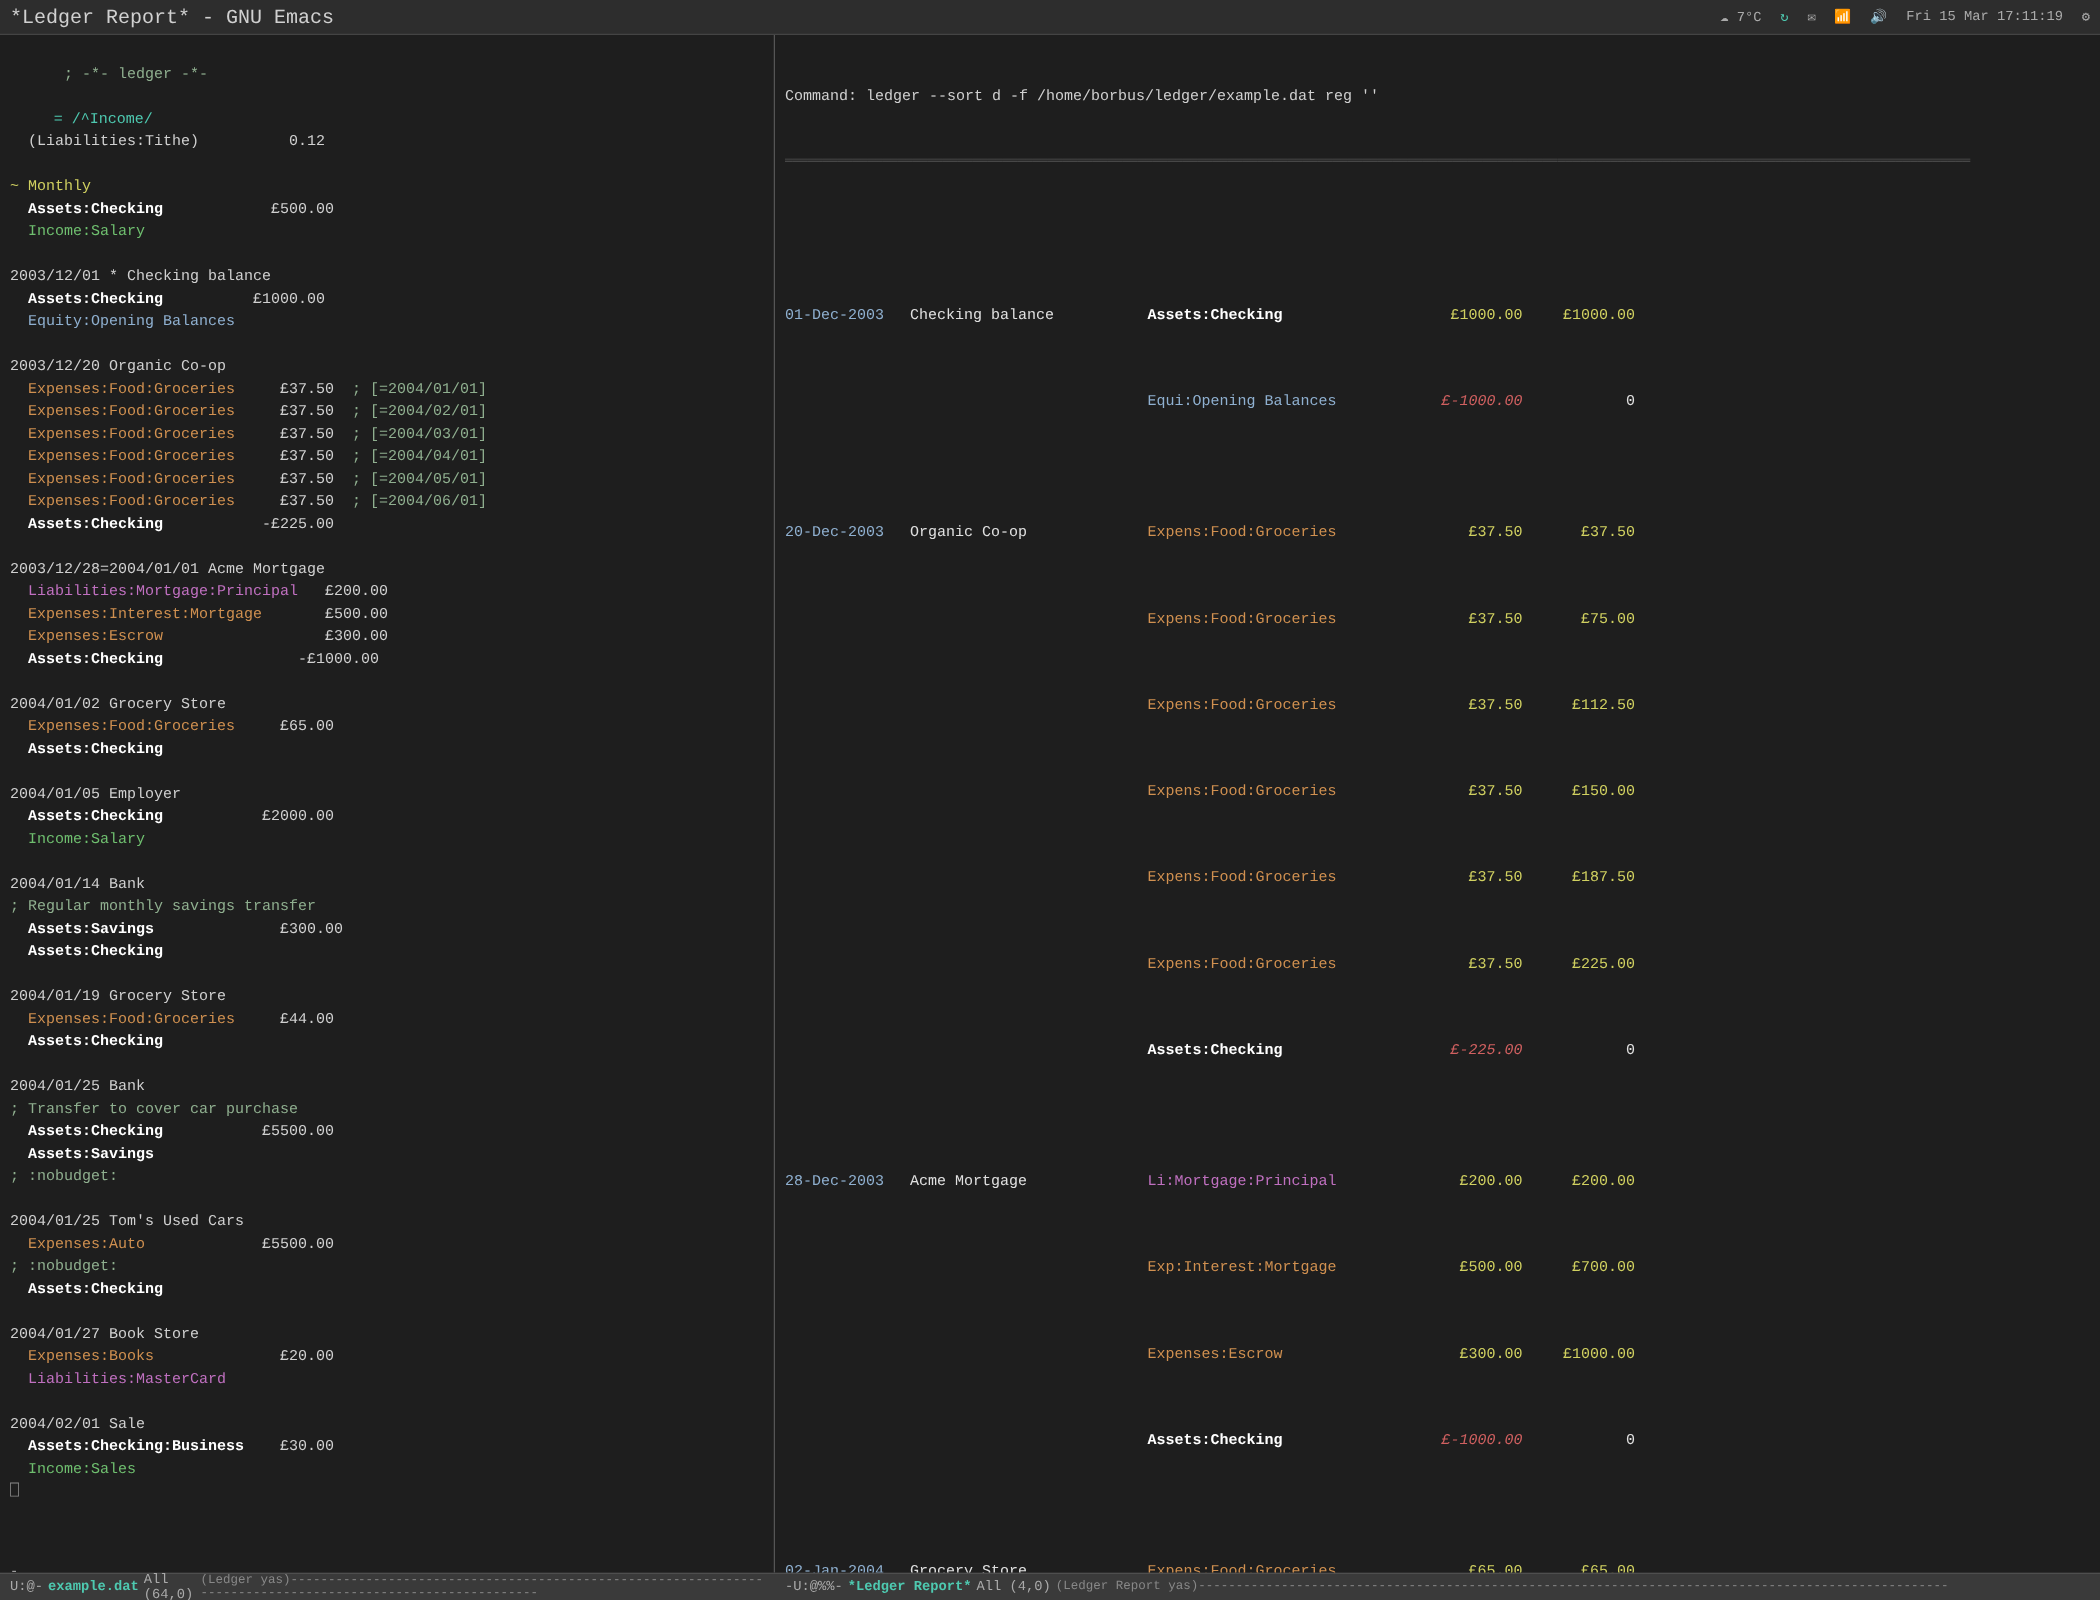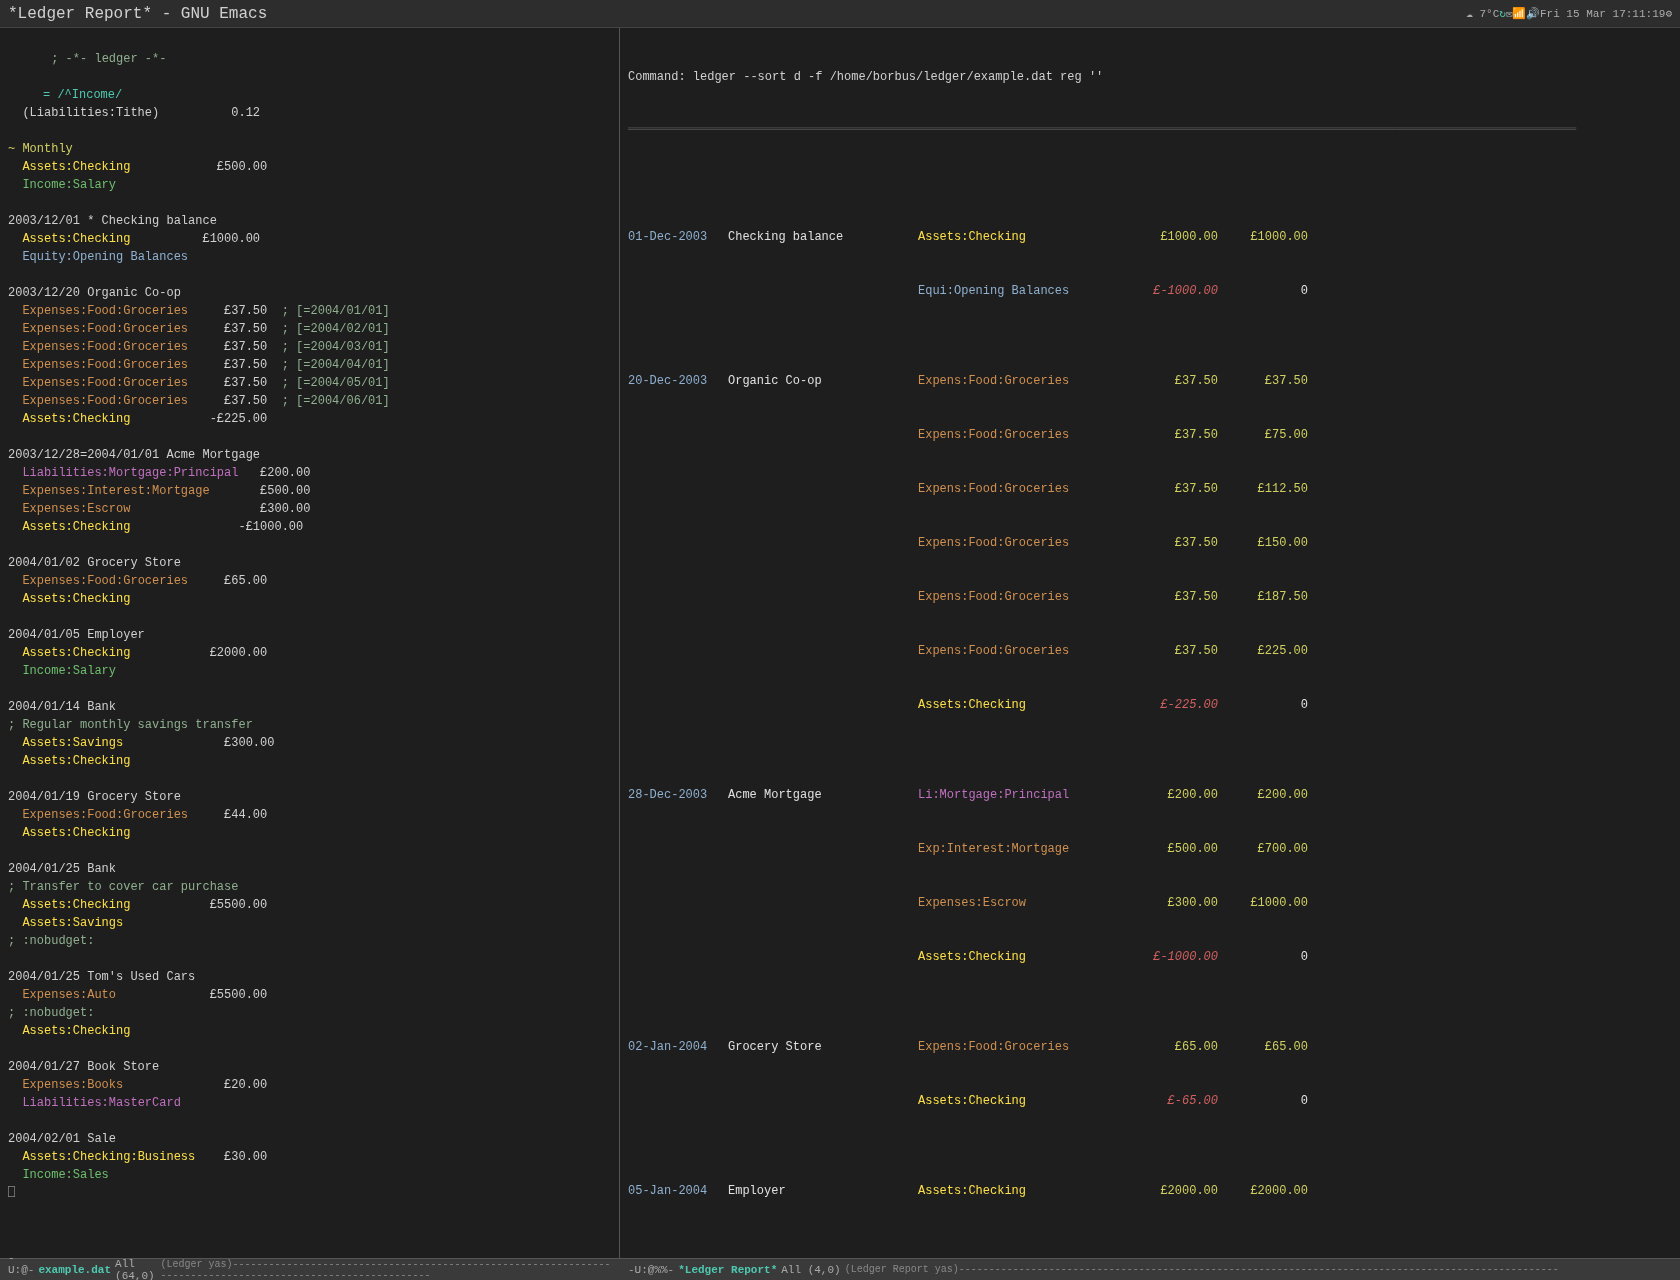--- a/index.html
+++ b/index.html
@@ -23,21 +23,21 @@
       padding: 0 8px;
       border-bottom: 1px solid #444;
     }
     #titlebar-title {
       color: #d0d0d0;
       font-size: 16px;
     }
     #titlebar-right {
       display: flex;
       align-items: center;
-      gap: 0;
+      gap: 15px;
       color: #aaa;
       font-size: 11px;
     }
 
     
     #main-container {
       display: flex;
       height: calc(1280px - 28px - 22px);
     }
 
@@ -104,31 +104,32 @@
     }
 
     
     .cyan { color: #4ec9b0; margin-left: 35px; }
     .yellow { color: #d0d060; }
     .white { color: #e0e0e0; }
     .gray { color: #888; }
     .comment { color: #8faf8f; }
     .amount-pos { color: #d0d060; }
     .amount-neg { color: #d06060; font-style: italic; }
-    .account-asset { color: #fde047; }
+    .account-asset { color: #ffffff; font-weight: bold; }
     .account-expense { color: #d09050; }
     .account-income { color: #6fbf6f; }
     .account-liability { color: #c070c0; }
     .account-equity { color: #8fb0d0; }
 
     
     .report-line {
       display: flex;
       align-items: flex-end;
       height: 18px;
+      margin-top: 15px;
     }
     .report-date { width: 100px; color: #8fb0d0; flex-shrink: 0; }
     .report-payee { width: 190px; color: #e0e0e0; flex-shrink: 0; }
     .report-account { width: 210px; flex-shrink: 0; }
     .report-amount { width: 90px; text-align: right; flex-shrink: 0; }
     .report-balance { width: 90px; text-align: right; flex-shrink: 0; }
 
     .statusbar-filename { color: #4ec9b0; font-weight: bold; }
   </style>
 </head>

